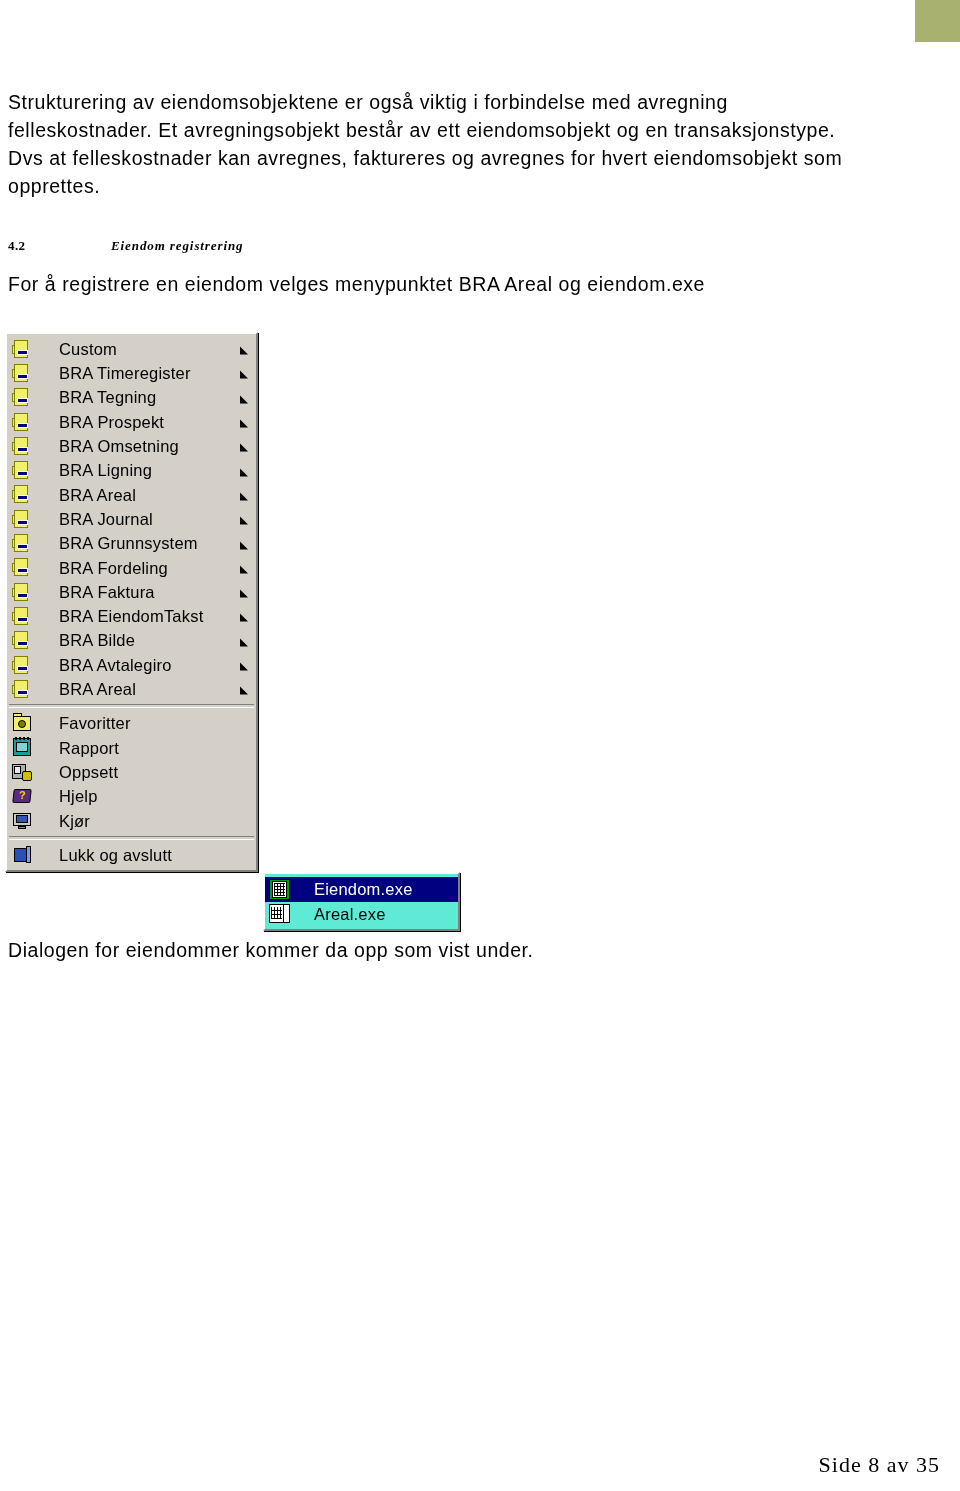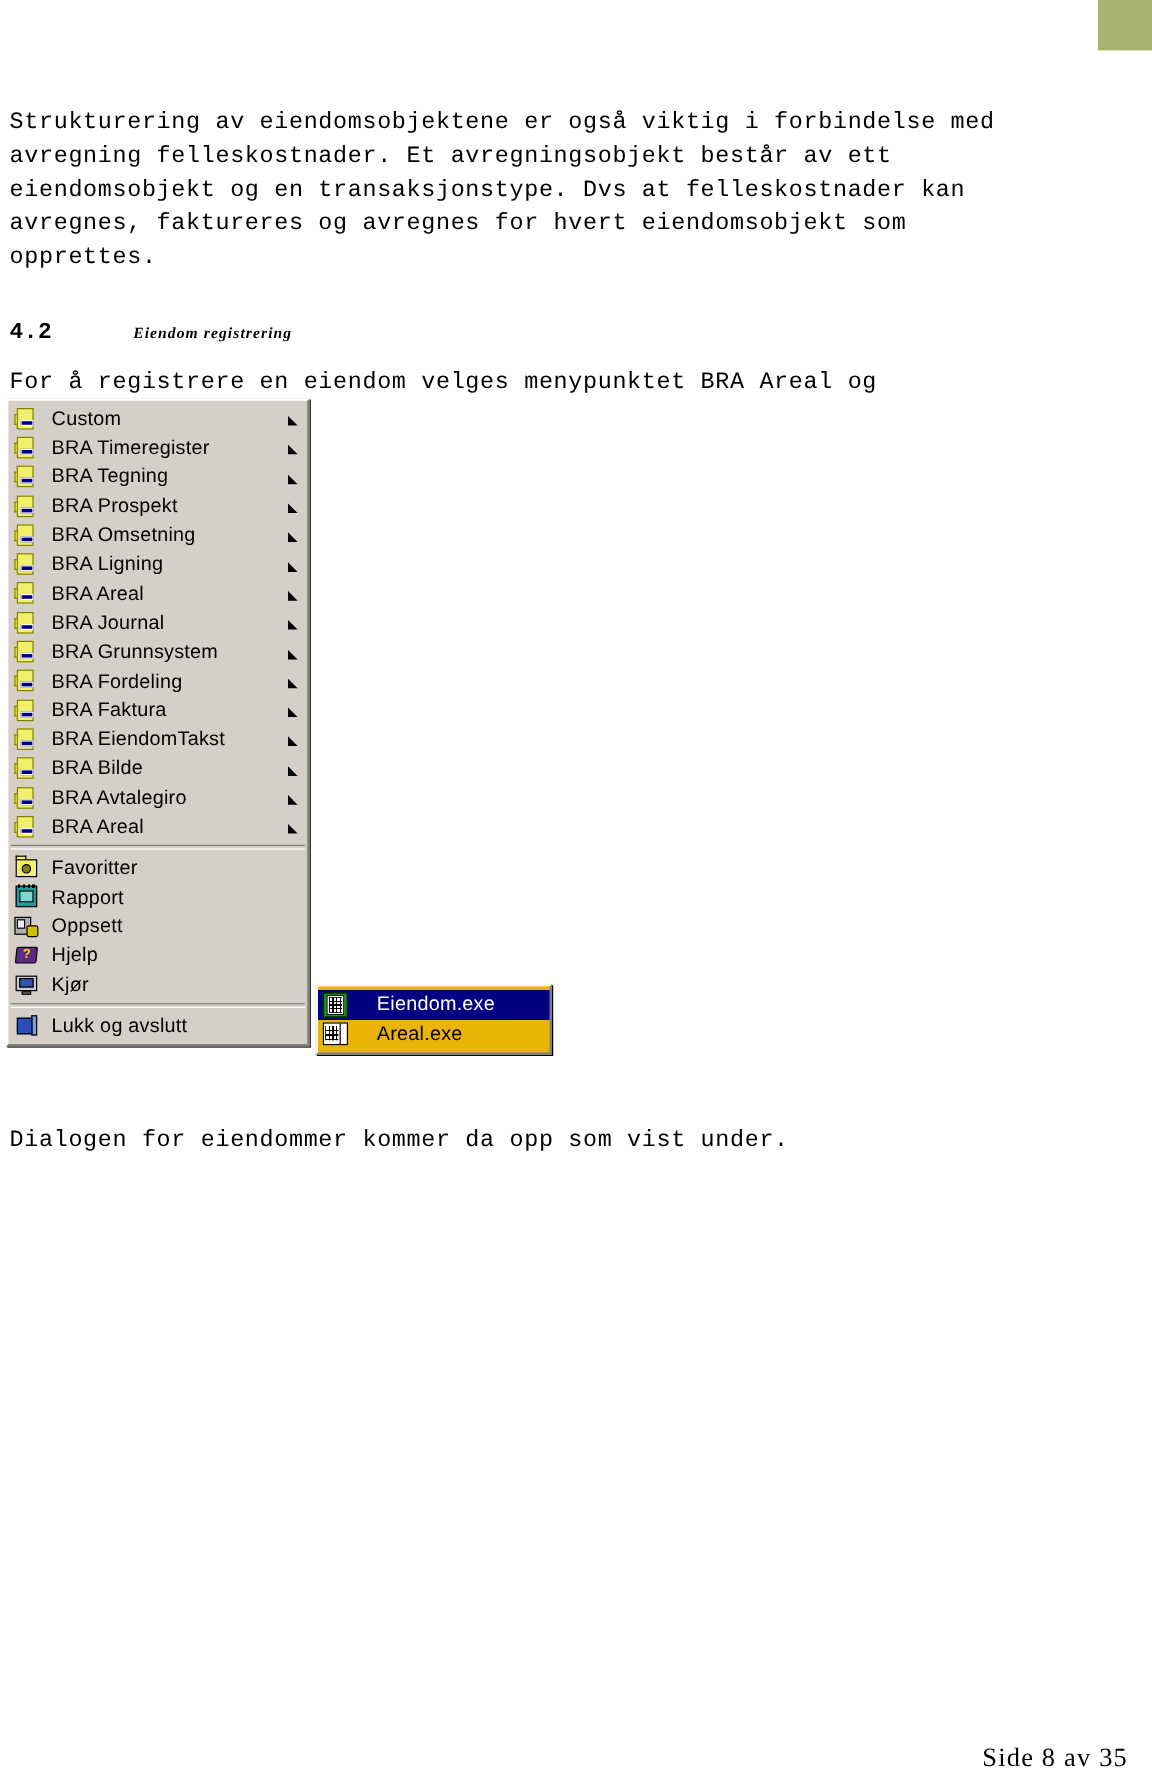--- a/index.html
+++ b/index.html
@@ -27,36 +27,36 @@
   }
 
   
   .doc {
     position: absolute;
     left: 8px;
     top: 88px;
     width: 850px;
   }
   .para {
-    font-family: Liberation Mono, monospace;
+    font-family: Liberation Sans, sans-serif;
     font-size: 19.5px;
     line-height: 28px;
     letter-spacing: 0.55px;
     color: #000000;
     margin: 0;
     text-align: left;
   }
   .heading-row {
     margin-top: 38px;
     display: flex;
     align-items: baseline;
   }
   .heading-num {
-    font-family: Liberation Mono, monospace;
-    font-size: 19px;
+    font-family: Liberation Serif, serif;
+    font-size: 13px;
     font-weight: bold;
     letter-spacing: 0.4px;
     width: 103px;
     flex: 0 0 103px;
   }
   .heading-title {
     font-family: "Liberation Serif", serif;
     font-size: 13px;
     font-weight: bold;
     letter-spacing: 0.9px;
@@ -90,20 +90,21 @@
     box-sizing: border-box;
   }
 
   .mi {
     height: 24.3px;
     display: flex;
     align-items: center;
     position: relative;
     padding-left: 5px;
     box-sizing: border-box;
+    gap: 16px;
   }
   .mi-icon {
     width: 21px;
     height: 21px;
     flex: 0 0 21px;
     position: relative;
     margin-right: 10px;
   }
   .mi-label {
     font-family: "Liberation Sans", sans-serif;
@@ -286,23 +287,23 @@
     width: 5px; height: 17px;
     background: #7f9ae0;
     border: 1px solid #000000;
     box-sizing: border-box;
   }
 
   
   .win-submenu {
     position: absolute;
     left: 258px;
-    top: 488px;
+    top: 540px;
     width: 197px;
-    background: #eab308;
+    background: #5eead4;
     border-top: 2px solid #ffffff;
     border-left: 2px solid #ffffff;
     border-right: 2px solid #808080;
     border-bottom: 2px solid #808080;
     box-shadow: 1px 1px 0 0 #000000;
     padding: 3px 0 3px 0;
     box-sizing: border-box;
   }
   .smi {
     height: 24.5px;

